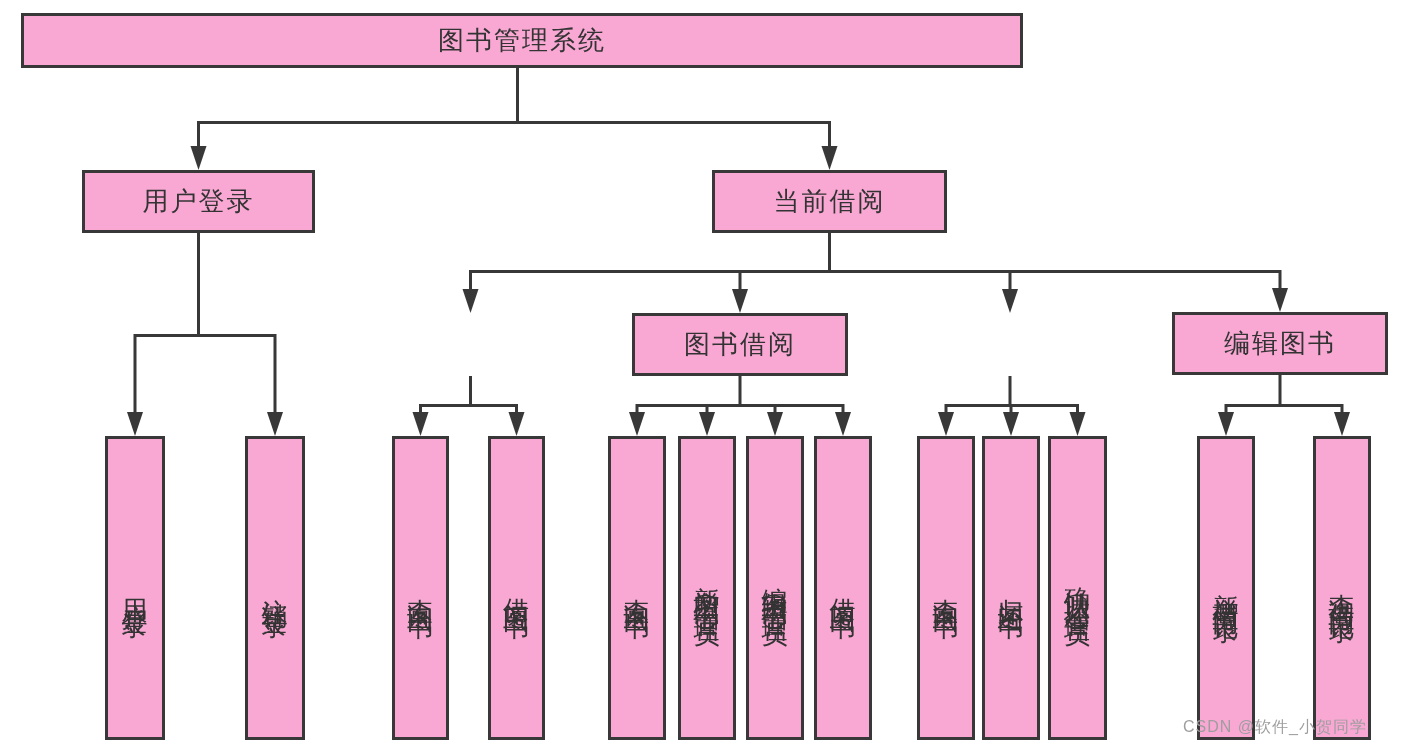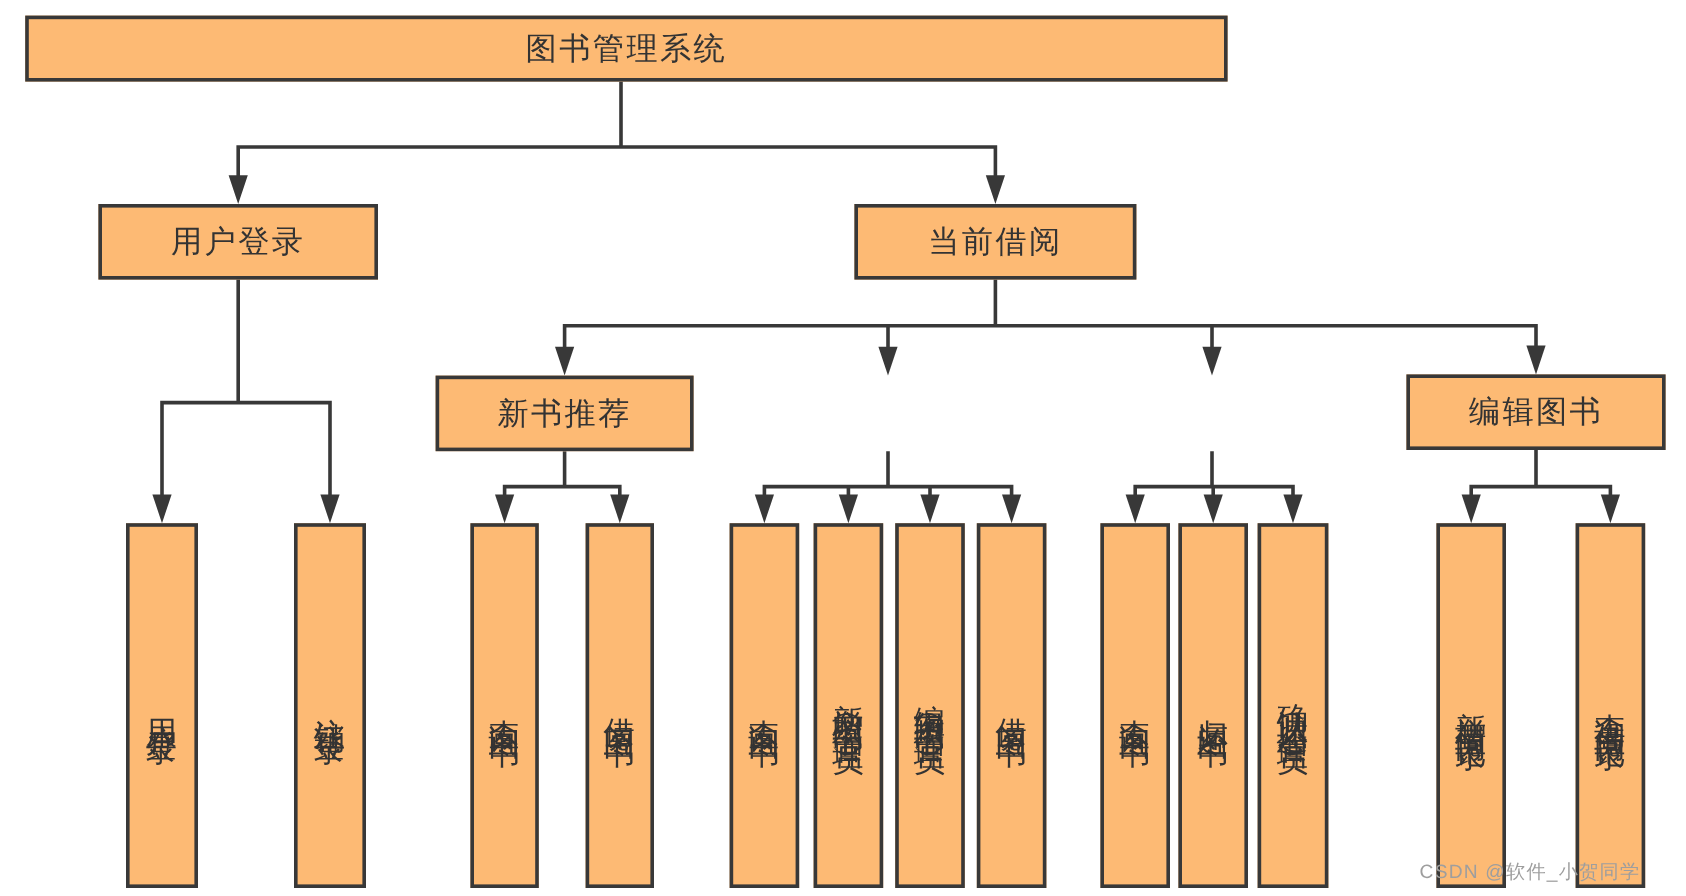--- a/index.html
+++ b/index.html
@@ -19,21 +19,21 @@
   }
   .connectors {
     position: absolute;
     left: 0; top: 0;
     width: 1405px; height: 747px;
     pointer-events: none;
   }
   .node {
     position: absolute;
     box-sizing: border-box;
-    background: #fdba74;
+    background: #f9a8d4;
     border: 3px solid var(--line);
     display: flex;
     align-items: center;
     justify-content: center;
     color: var(--text);
     font-size: 26px;
     letter-spacing: 2px;
     white-space: nowrap;
   }
   .leaf span {
@@ -104,22 +104,22 @@
     <span>图书管理系统</span>
   </div>
 
   <div class="node" style="left:82px;top:170px;width:233px;height:63px">
     <span>用户登录</span>
   </div>
   <div class="node" style="left:712px;top:170px;width:235px;height:63px">
     <span>当前借阅</span>
   </div>
 
-  <div class="node" style="left:363px;top:313px;width:215px;height:63px">
-    <span>新书推荐</span>
+  <div class="node" style="left:632px;top:313px;width:216px;height:63px">
+    <span>图书借阅</span>
   </div>
   <div class="node" style="left:1172px;top:312px;width:216px;height:63px">
     <span>编辑图书</span>
   </div>
 
   <div class="node leaf" style="left:105px;top:436px;width:60px;height:304px">
     <span>用户登录</span>
   </div>
   <div class="node leaf" style="left:245px;top:436px;width:60px;height:304px">
     <span>注销登录</span>

